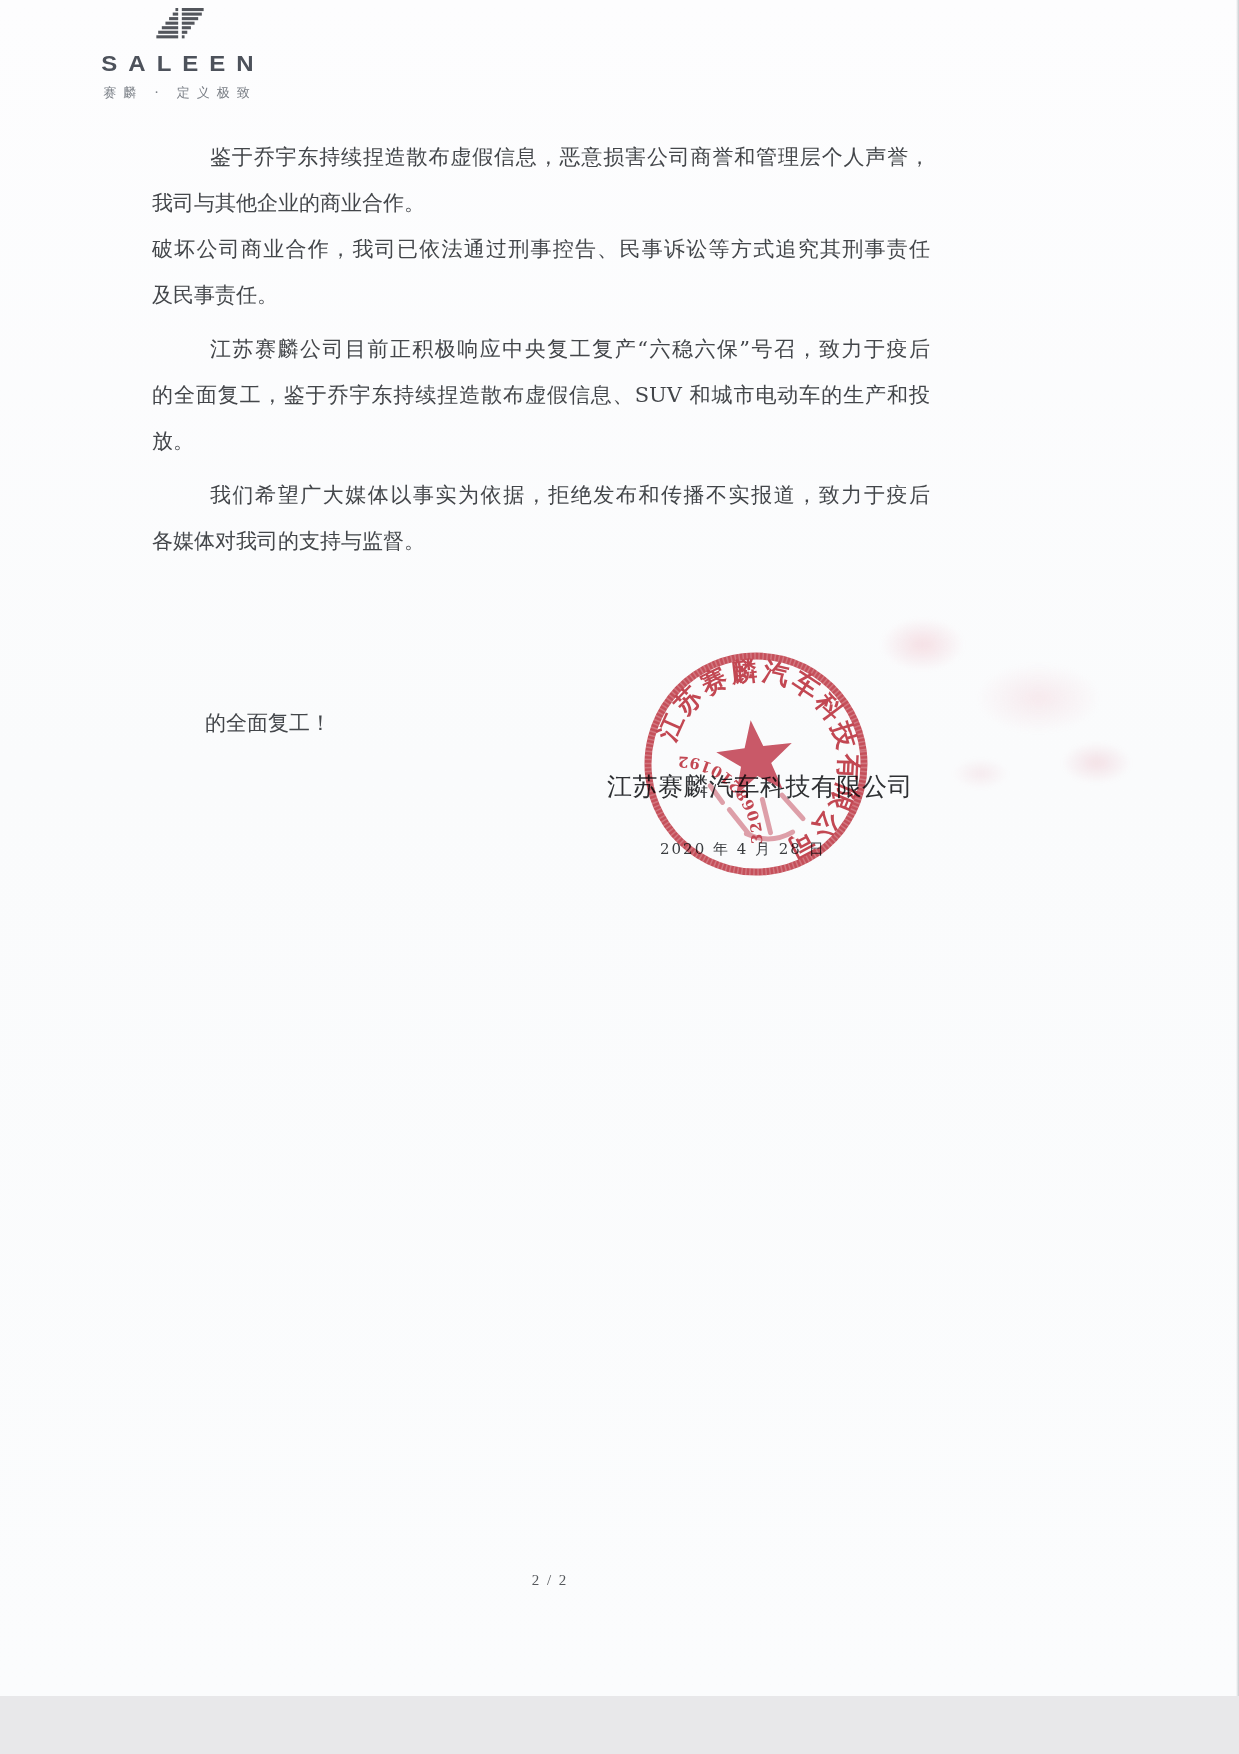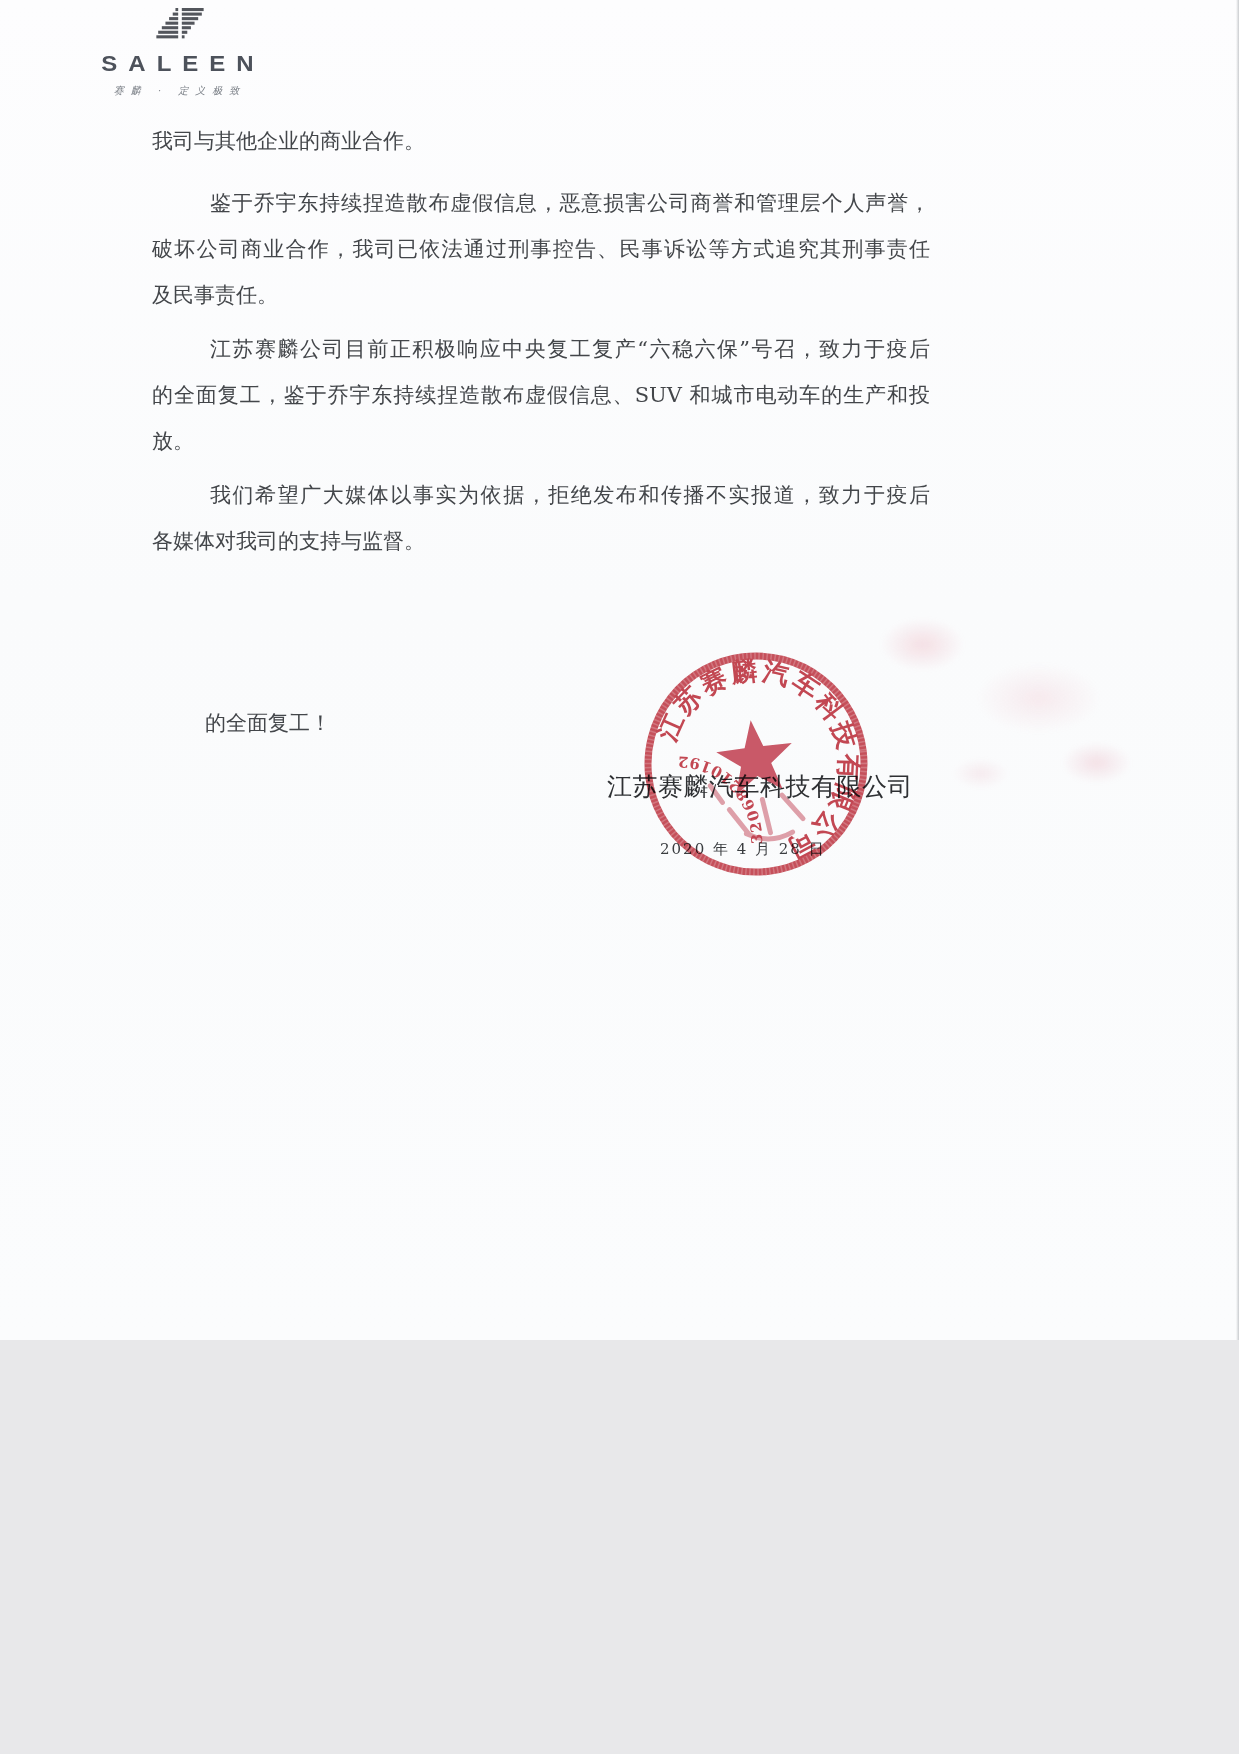--- a/index.html
+++ b/index.html
@@ -1,35 +1,35 @@
 <!DOCTYPE html>
 <html><head>
 <meta charset="utf-8">
 <style>
   html,body{margin:0;padding:0;background:#e8e8ea;}
   .page{
     position:relative;
-    width:1239px;height:1340px;
+    width:1239px;height:1696px;
     margin:0 auto;
     background:linear-gradient(180deg,#fdfdfe 0%,#fafbfc 45%,#fbfcfd 100%);
     overflow:hidden;
     font-family:"DejaVu Serif","Liberation Serif",serif;
     color:#43464a;
   }
   
   .logo{position:absolute;left:95px;top:8px;width:170px;text-align:center;}
   .logo-icon{display:block;margin:0 auto;width:56px;height:40px;}
   .logo-word{
     font-family:"Liberation Sans",sans-serif;
     font-weight:bold;font-size:24px;letter-spacing:11px;
     color:#4d525b;transform:scaleY(.92);white-space:nowrap;
     margin-top:2px;margin-left:6px;
   }
   .logo-tagline{
-    margin-top:6px;font-size:10px;letter-spacing:7px;color:#7a7f86;white-space:nowrap;font-style:italic;
+    margin-top:6px;font-size:13px;letter-spacing:7px;color:#7a7f86;white-space:nowrap;
   }
   
   .body-text{position:absolute;left:152px;top:118px;width:778px;font-size:21px;}
   .line{height:46px;line-height:46px;white-space:nowrap;}
   .line.just{white-space:normal;text-align:justify;text-align-last:justify;}
   .indent{text-indent:58px;}
   .gap-lg{margin-top:16px;}
   .gap-sm{margin-top:8px;}
   
   .declaration{position:absolute;left:205px;top:702px;font-size:21px;line-height:42px;}
@@ -93,23 +93,23 @@
           <rect x="32" y="25" width="6" height="3.4"></rect>
         <rect x="4" y="30" width="24" height="3.4"></rect>
           <rect x="32" y="30" width="3" height="3.4"></rect>
       </g>
     </svg>
     <div class="logo-word">SALEEN</div>
     <div class="logo-tagline">赛麟 · 定义极致</div>
   </div>
 
   <div class="body-text">
+    <div class="line just indent gap-lg">鉴于乔宇东持续捏造散布虚假信息，恶意损害公司商誉和管理层个人声誉，</div>
+
     <div class="line">我司与其他企业的商业合作。</div>
-
-    <div class="line just indent gap-lg">鉴于乔宇东持续捏造散布虚假信息，恶意损害公司商誉和管理层个人声誉，</div>
     <div class="line just">破坏公司商业合作，我司已依法通过刑事控告、民事诉讼等方式追究其刑事责任</div>
     <div class="line">及民事责任。</div>
 
     <div class="line just indent gap-sm">江苏赛麟公司目前正积极响应中央复工复产“六稳六保”号召，致力于疫后</div>
     <div class="line just">的全面复工，鉴于乔宇东持续捏造散布虚假信息、SUV 和城市电动车的生产和投</div>
     <div class="line">放。</div>
 
     <div class="line just indent gap-sm">我们希望广大媒体以事实为依据，拒绝发布和传播不实报道，致力于疫后</div>
     <div class="line">各媒体对我司的支持与监督。</div>
   </div>

